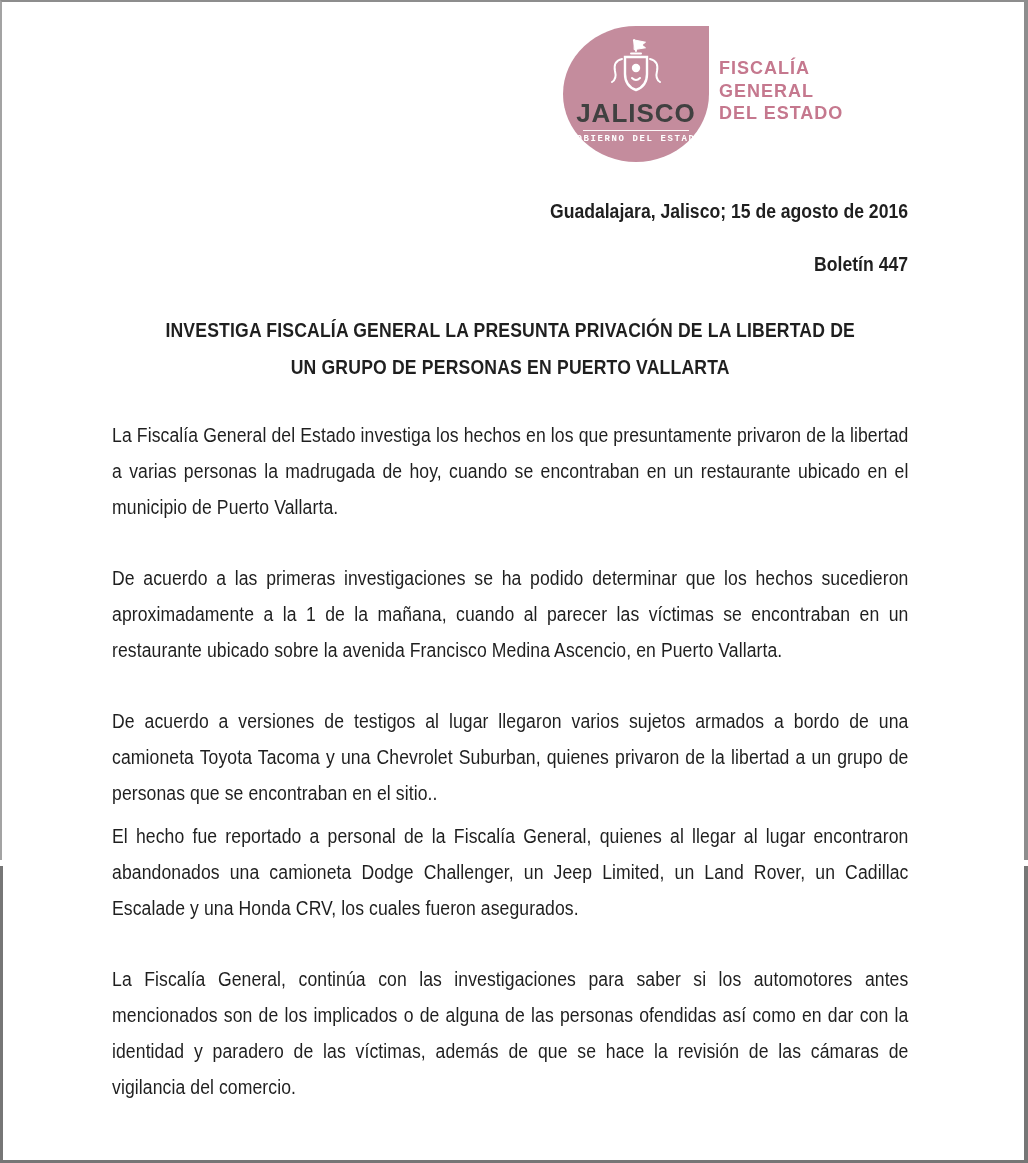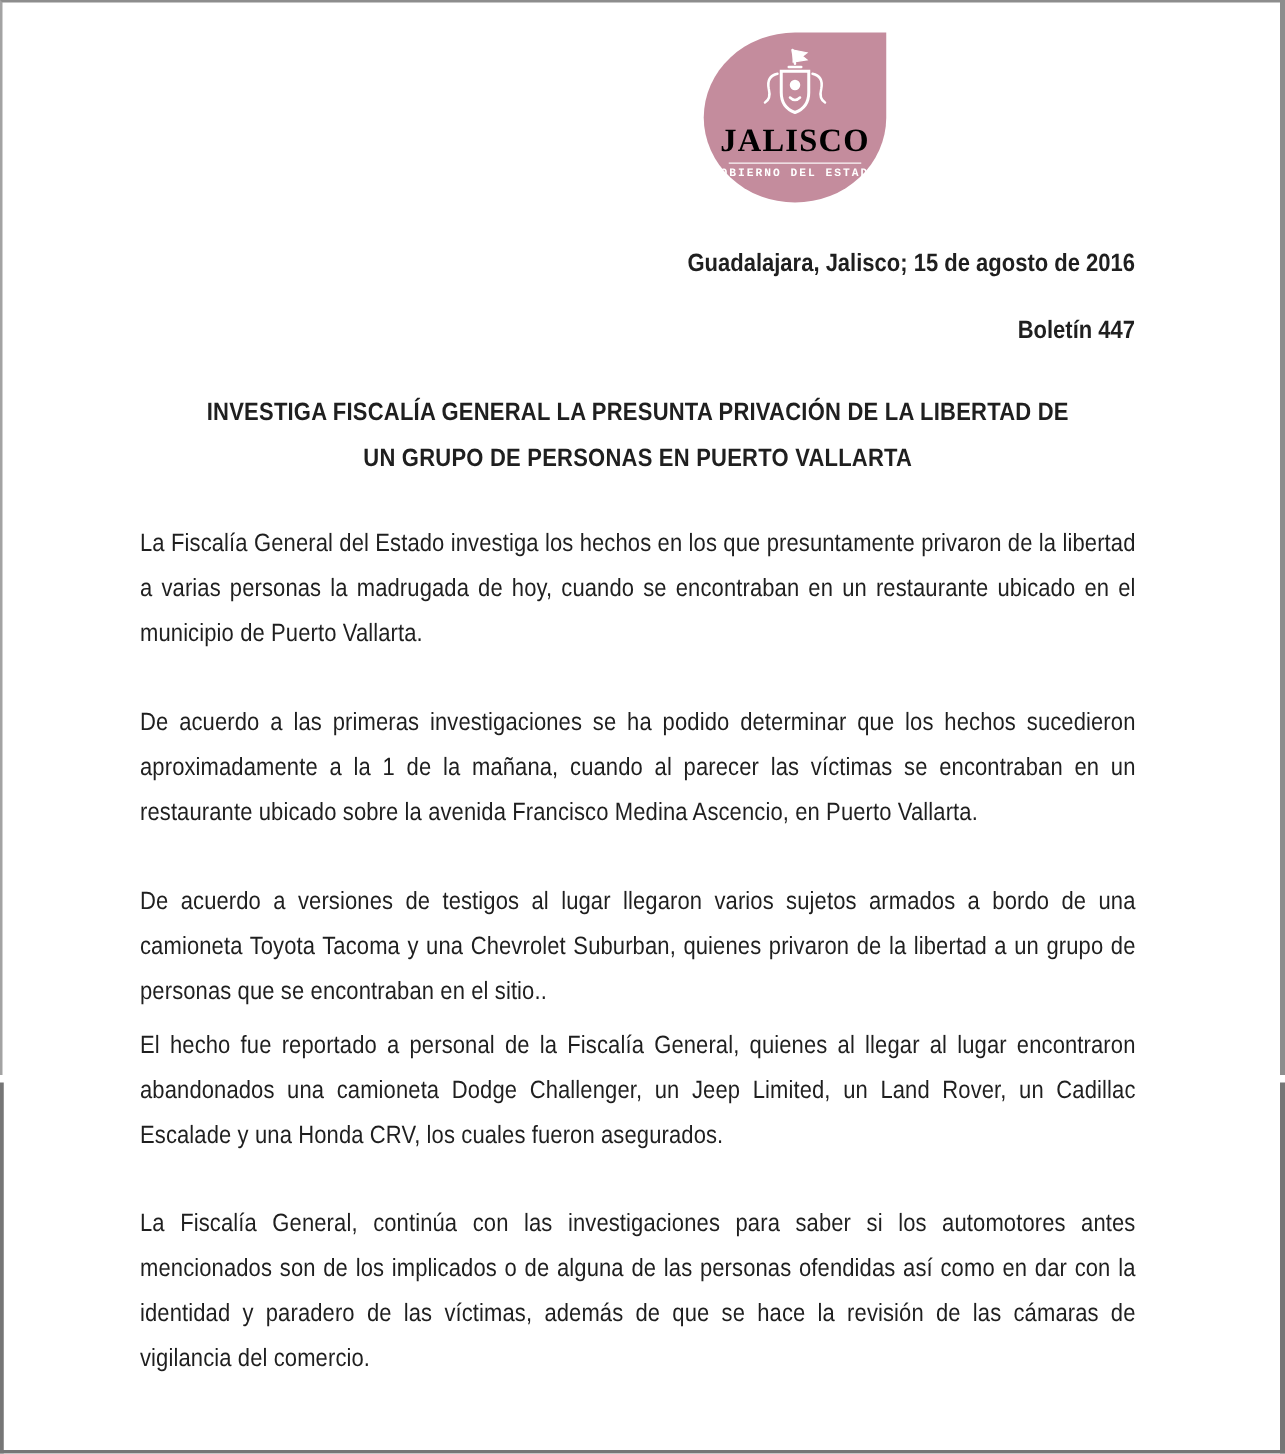--- a/index.html
+++ b/index.html
@@ -39,23 +39,23 @@
   .badge {
     width: 146px; height: 136px;
     background: #c48c9d;
     border-radius: 50% 0 50% 50%;
     display: flex; flex-direction: column; align-items: center;
     padding-top: 11px; box-sizing: border-box;
     flex: 0 0 auto;
   }
   .badge .coat { display: block; }
   .badge .wordmark {
-    font-family: Liberation Serif, serif;
+    font-family: Liberation Sans, sans-serif;
     font-weight: 700; font-size: 26px; line-height: 26px;
-    color: #000000; letter-spacing: 1px; margin-top: 1px;
+    color: #404040; letter-spacing: 1px; margin-top: 1px;
   }
   .badge .rule {
     width: 106px; height: 1px; background: rgba(255,255,255,0.92);
     margin: 4px 0 3px 0;
   }
   .badge .subtitle {
     font-family: Liberation Mono, monospace;
     font-weight: 700; font-size: 9px; letter-spacing: 1.6px;
     color: #ffffff; white-space: nowrap;
   }
@@ -120,20 +120,25 @@
             <circle cx="33" cy="31" r="4.2" fill="#ffffff" stroke="none"></circle>
             <path d="M29 41 q4 4 8 0"></path>
             <path d="M19 22 q-9 2 -7 12 q2 8 -3 11"></path>
             <path d="M47 22 q9 2 7 12 q-2 8 3 11"></path>
           </g>
         </svg>
         <div class="wordmark">JALISCO</div>
         <div class="rule"></div>
         <div class="subtitle">GOBIERNO DEL ESTADO</div>
       </div>
+      <div class="org">
+        <div>FISCALÍA</div>
+        <div>GENERAL</div>
+        <div>DEL ESTADO</div>
+      </div>
     </div>
 
     <div class="right-line dateline">Guadalajara, Jalisco; 15 de agosto de 2016</div>
     <div class="right-line bulletin">Boletín 447</div>
 
     <div class="cond doc-title">
       <span>INVESTIGA FISCALÍA GENERAL LA PRESUNTA PRIVACIÓN DE LA LIBERTAD DE</span>
       <span>UN GRUPO DE PERSONAS EN PUERTO VALLARTA</span>
     </div>
 

